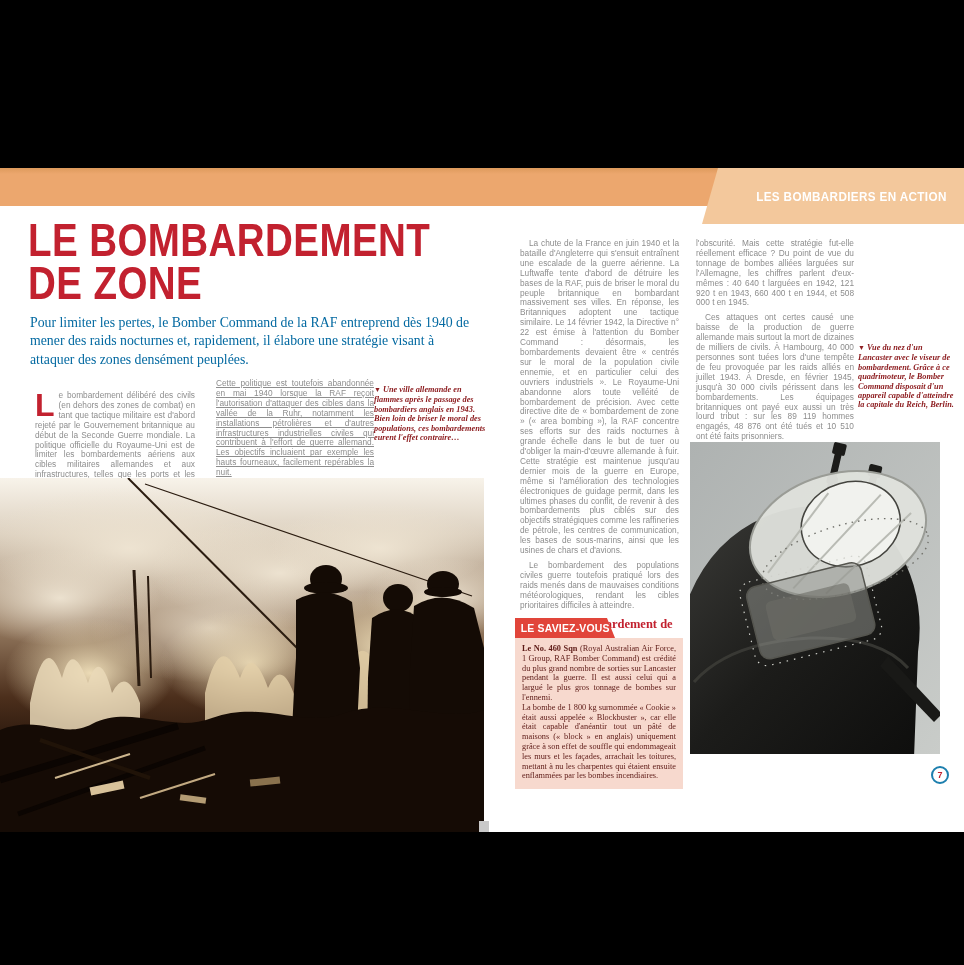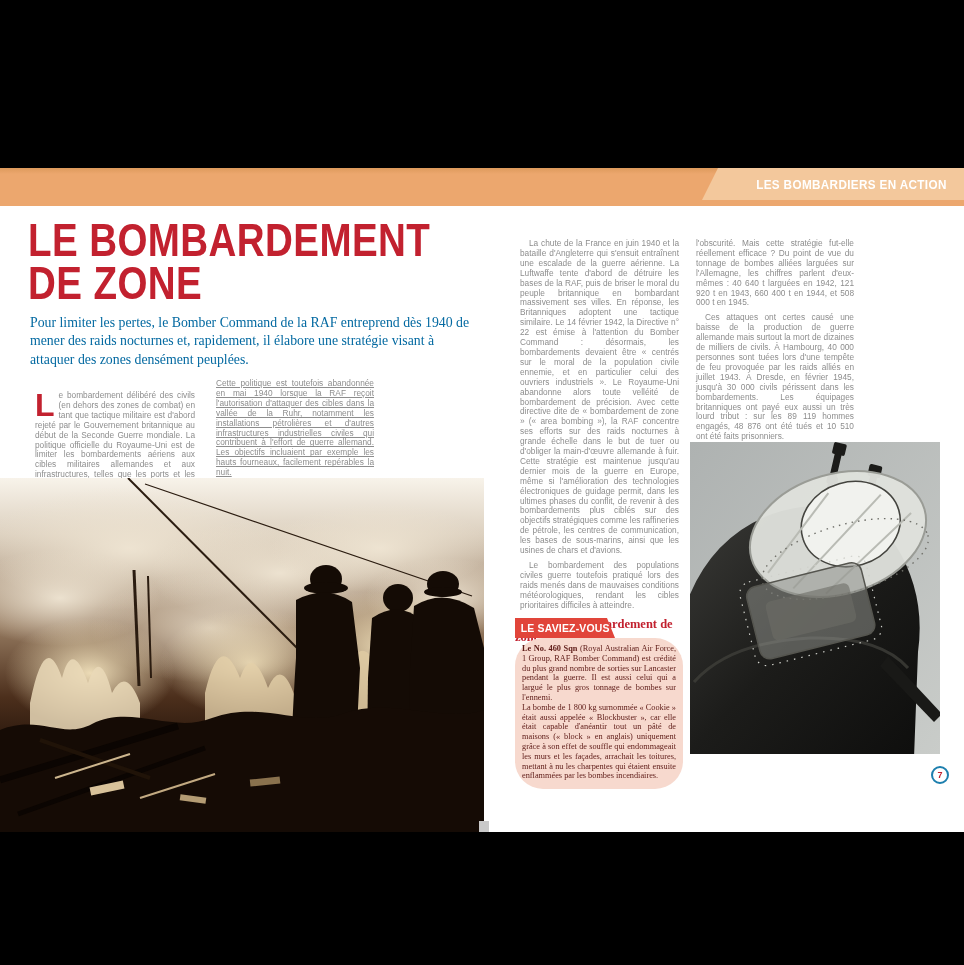--- a/index.html
+++ b/index.html
@@ -3,21 +3,21 @@
 <meta charset="utf-8">
 <style>
   html,body{margin:0;padding:0;background:#000;}
   .stage{position:relative;width:964px;height:965px;background:#000;overflow:hidden;
          font-family:"Liberation Sans",sans-serif;}
   .spread{position:absolute;left:0;top:168px;width:964px;height:664px;background:#ffffff;}
 
   
   .band{position:absolute;left:0;top:0;width:100%;height:38px;
         background:linear-gradient(#dd9a5c 0%,#eca76e 16%,#eca76e 100%);}
-  .band-light{position:absolute;right:0;top:0;height:32px;width:262px;background:#f3c89c;
+  .band-light{position:absolute;right:0;top:0;height:56px;width:262px;background:#f3c89c;
         clip-path:polygon(16px 0,100% 0,100% 100%,0 100%);
         display:flex;align-items:center;justify-content:flex-end;box-sizing:border-box;padding-right:17px;}
   .band-title{color:#fff;font-weight:bold;font-size:13px;letter-spacing:.4px;white-space:nowrap;
         transform:scaleX(.9);transform-origin:right center;}
 
   
   .title{position:absolute;left:28px;top:50px;color:#c2212f;font-weight:bold;font-size:47px;
         line-height:43px;transform:scaleX(.82);transform-origin:left top;white-space:nowrap;letter-spacing:.5px;}
   .standfirst{position:absolute;left:30px;top:146px;width:452px;
         font-family:"Liberation Serif",serif;font-size:13.8px;line-height:18.4px;color:#0369a1;}
@@ -44,21 +44,21 @@
         font-size:12.5px;line-height:13.5px;margin:7px 0 3px 0;text-align:left;}
 
   
   .dyk{position:absolute;left:515px;top:450px;width:168px;}
   .dyk-head{width:100px;height:20px;background:#e1453a;
         clip-path:polygon(0 0,calc(100% - 8px) 0,100% 100%,0 100%);
         display:flex;align-items:center;}
   .dyk-head span{color:#fff;font-weight:bold;font-size:11px;letter-spacing:.2px;
         padding-left:6px;white-space:nowrap;transform:scaleX(.95);transform-origin:left center;}
   .dyk-body{background:#f7d9ce;padding:6px 7px 8px 7px;box-sizing:border-box;width:168px;
-        font-family:"Liberation Serif",serif;font-size:8.3px;line-height:9.8px;color:#5d1a16;text-align:justify;border-radius:28px;}
+        font-family:"Liberation Serif",serif;font-size:8.3px;line-height:9.8px;color:#5d1a16;text-align:justify;}
   .dyk-body p{margin:0;}
   .dyk-body .lead{font-weight:bold;}
 
   
   .pagenum{position:absolute;left:931px;top:598px;width:18px;height:18px;border-radius:50%;
         background:#fff;border:2px solid #1d7fae;box-sizing:border-box;
         display:flex;align-items:center;justify-content:center;
         color:#c2212f;font-weight:bold;font-size:9px;}
   .gutter-notch{position:absolute;left:479px;top:653px;width:10px;height:11px;background:#c9c9c9;}
 </style>
@@ -81,20 +81,23 @@
 
     <div class="standfirst">Pour limiter les pertes, le Bomber Command de la RAF entreprend dès 1940 de mener des raids nocturnes et, rapidement, il élabore une stratégie visant à attaquer des zones densément peuplées.</div>
 
     <div class="bodytext lcol1">
       <p><span class="dropcap">L</span><span>e bombardement délibéré des civils (en dehors des zones de combat) en tant que tactique militaire est d'abord rejeté par le Gouvernement britannique au début de la Seconde Guerre mondiale. La politique officielle du Royaume-Uni est de limiter les bombardements aériens aux cibles militaires allemandes et aux infrastructures, telles que les ports et les chemins de fer, considérées comme d'importance stratégique directe.</span></p>
     </div>
     <div class="bodytext lcol2">
       <p>Cette politique est toutefois abandonnée en mai 1940 lorsque la RAF reçoit l'autorisation d'attaquer des cibles dans la vallée de la Ruhr, notamment les installations pétrolières et d'autres infrastructures industrielles civiles qui contribuent à l'effort de guerre allemand. Les objectifs incluaient par exemple les hauts fourneaux, facilement repérables la nuit.</p>
     </div>
 
+    <div class="caption cap-city">
+      <span class="mark">▼</span><span>Une ville allemande en flammes après le passage des bombardiers anglais en 1943. Bien loin de briser le moral des populations, ces bombardements eurent l'effet contraire…</span>
+    </div>
 
     <svg class="photo-city" viewBox="0 0 484 354">
       <defs>
         <linearGradient id="sky" x1="0" y1="0" x2="0" y2="1">
           <stop offset="0" stop-color="#f8f3ea"></stop>
           <stop offset=".16" stop-color="#dcd0bf"></stop>
           <stop offset=".42" stop-color="#94795f"></stop>
           <stop offset=".62" stop-color="#4c2f1c"></stop>
           <stop offset=".8" stop-color="#1d0f07"></stop>
           <stop offset="1" stop-color="#0d0604"></stop>
@@ -160,20 +163,23 @@
       <div class="subhead">Le coût du bombardement de zone</div>
       <p>Les bombardements nocturnes massifs se sont imposés comme une nécessité pour le Royaume-Uni. Au début de la guerre, les avions du Bomber Command étaient faiblement armés et ne pouvaient opérer efficacement qu'à la faveur de</p>
     </div>
 
     <div class="bodytext rcolB">
       <p>l'obscurité. Mais cette stratégie fut-elle réellement efficace ? Du point de vue du tonnage de bombes alliées larguées sur l'Allemagne, les chiffres parlent d'eux-mêmes : 40 640 t larguées en 1942, 121 920 t en 1943, 660 400 t en 1944, et 508 000 t en 1945.</p>
       <p class="indent">Ces attaques ont certes causé une baisse de la production de guerre allemande mais surtout la mort de dizaines de milliers de civils. À Hambourg, 40 000 personnes sont tuées lors d'une tempête de feu provoquée par les raids alliés en juillet 1943. À Dresde, en février 1945, jusqu'à 30 000 civils périssent dans les bombardements. Les équipages britanniques ont payé eux aussi un très lourd tribut : sur les 89 119 hommes engagés, 48 876 ont été tués et 10 510 ont été faits prisonniers.</p>
       <p class="indent">Le « area bombing » ne parvint ni à briser le moral de la population allemande ni à paralyser complètement l'industrie du Reich. Mais il fut perçu comme un moyen de riposter face à l'Allemagne nazie.</p>
     </div>
 
+    <div class="caption cap-lanc">
+      <span class="mark">▼</span><span>Vue du nez d'un Lancaster avec le viseur de bombardement. Grâce à ce quadrimoteur, le Bomber Command disposait d'un appareil capable d'atteindre la capitale du Reich, Berlin.</span>
+    </div>
 
     <svg class="photo-lanc" viewBox="0 0 250 312">
       <defs>
         <linearGradient id="lgbg" x1="0" y1="0" x2="1" y2="1">
           <stop offset="0" stop-color="#aeb2b1"></stop>
           <stop offset="1" stop-color="#c9ccc9"></stop>
         </linearGradient>
         <linearGradient id="fus" x1="0" y1="0" x2="1" y2="1">
           <stop offset="0" stop-color="#3b3b38"></stop>
           <stop offset=".5" stop-color="#1c1c1a"></stop>

